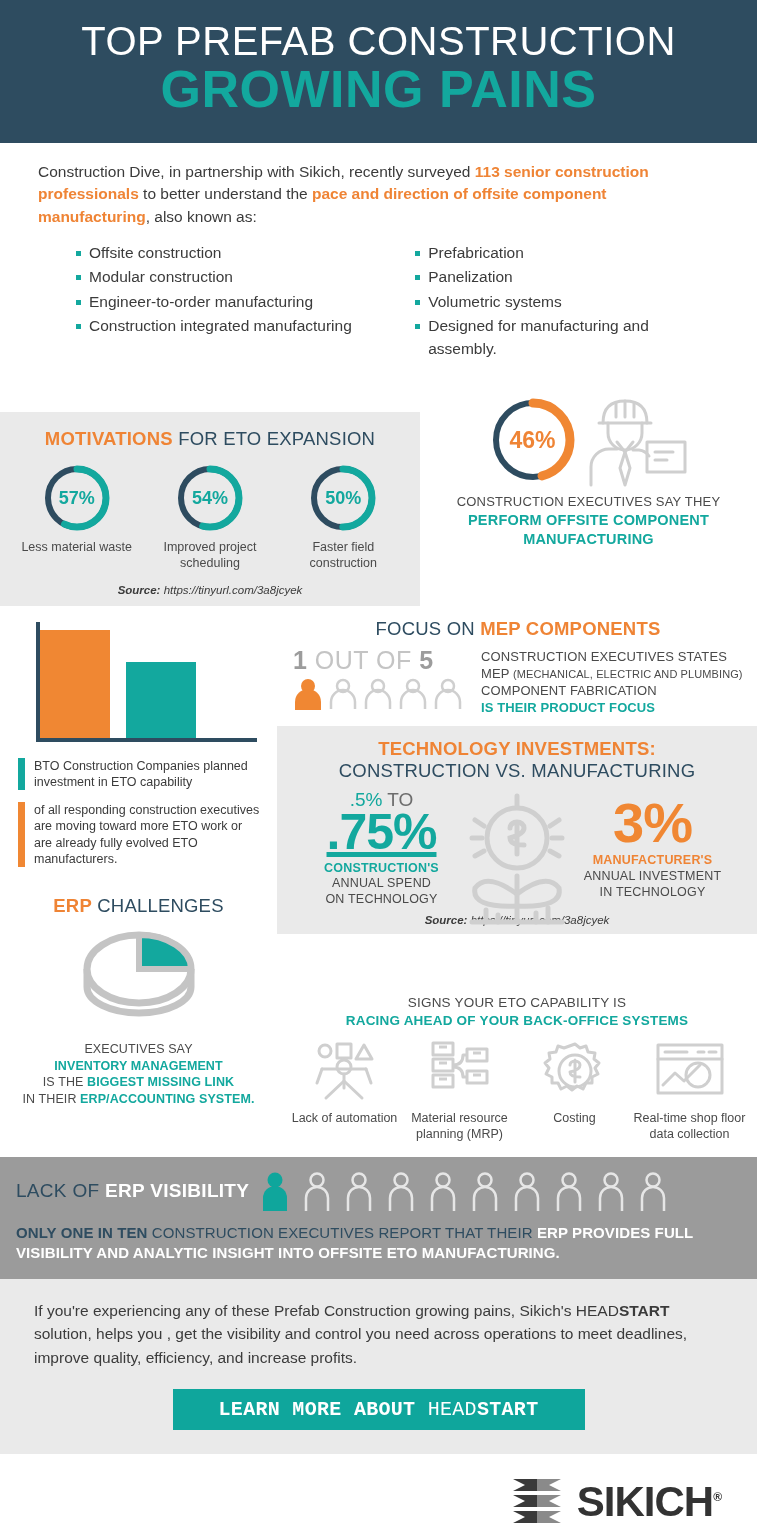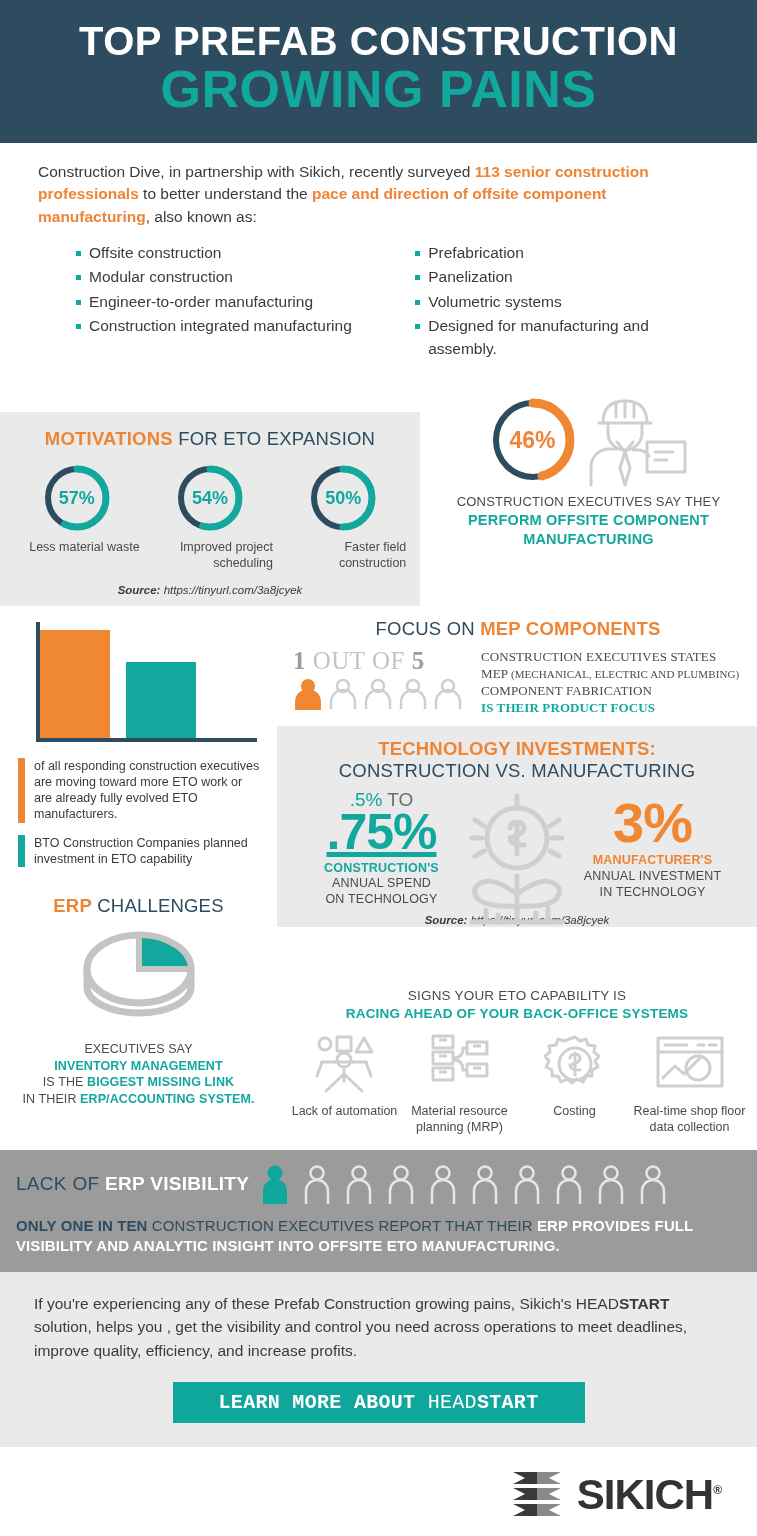--- a/index.html
+++ b/index.html
@@ -18,21 +18,21 @@
 
   
   .header {
     background: #2e4c60;
     padding: 20px 0 26px 0;
     text-align: center;
   }
   .header .line1 {
     color: #ffffff;
     font-size: 40px;
-    font-weight: 700;
+    font-weight: 400;
     letter-spacing: 0.5px;
     line-height: 1.05;
     white-space: nowrap;
   }
   .header .line2 {
     color: #13a89e;
     font-size: 52px;
     font-weight: 700;
     letter-spacing: 0.5px;
     line-height: 1.05;
@@ -87,21 +87,21 @@
   }
   .sec-title b { color: #ef8435; font-weight: 700; }
 
   
   .motiv { width: 420px; padding: 16px 10px 10px 10px; margin-top: 36px; }
   .donuts {
     display: flex;
     justify-content: space-around;
     margin-top: 12px;
   }
-  .donut-item { width: 126px; text-align: right; }
+  .donut-item { width: 126px; text-align: center; }
   .donut-wrap { position: relative; width: 72px; height: 72px; margin: 0 auto; }
   .donut-wrap svg { display: block; }
   .donut-val {
     position: absolute; inset: 0;
     display: flex; align-items: center; justify-content: center;
     font-size: 18px; font-weight: 700; color: #13a89e;
   }
   .donut-lab {
     margin-top: 6px;
     font-size: 12.5px;
@@ -161,34 +161,34 @@
     height: 4px; background: #2e4c60;
   }
   .legend-item { display: flex; gap: 9px; margin-top: 12px; }
   .legend-bar { width: 7px; flex: none; }
   .legend-bar.orange { background: #f08733; }
   .legend-bar.teal { background: #13a89e; }
   .legend-txt { font-size: 12.5px; line-height: 1.3; color: #3b3b3b; }
 
   
   .mep { width: 480px; background: #ffffff; padding: 12px 14px 10px 16px; }
-  .mep-body { display: flex; align-items: flex-start; gap: 12px; margin-top: 8px; font-family: Liberation Serif, serif; }
+  .mep-body { display: flex; align-items: flex-start; gap: 12px; margin-top: 8px; }
   .mep-left { width: 176px; }
   .oneoffive {
     font-size: 25px; color: #c4c4c4; letter-spacing: 0.5px;
     line-height: 1; white-space: nowrap;
   }
   .oneoffive b { color: #9c9c9c; font-weight: 700; }
   .people5 { display: flex; gap: 5px; margin-top: 5px; }
   .mep-right { font-size: 13px; color: #4a4a4a; line-height: 1.32; letter-spacing: .1px; }
   .mep-right .sm { font-size: 11px; }
   .mep-right .focus { color: #13a89e; font-weight: 700; font-size: 13px; }
 
   
-  .tech { width: 480px; background: #eaeaea; padding: 12px 14px 1px 14px; }
+  .tech { width: 480px; background: #eaeaea; padding: 12px 14px 8px 14px; }
   .tech-body {
     position: relative; display: flex; justify-content: space-between;
     align-items: flex-start; margin-top: 8px; padding: 0 8px;
   }
   .tech-side { width: 165px; text-align: center; position: relative; z-index: 2; }
   .small-top { font-size: 19px; font-weight: 700; color: #13a89e; line-height: 1; }
   .small-top span { color: #6d6d6d; font-weight: 400; }
   .big-teal { font-size: 50px; font-weight: 700; color: #13a89e; line-height: .95; letter-spacing: -1px; text-decoration: underline; }
   .big-orange { font-size: 56px; font-weight: 700; color: #f08733; line-height: .95; letter-spacing: -1px; margin-top: 6px;}
   .tech-cap { font-size: 12.5px; color: #4a4a4a; line-height: 1.26; margin-top: 4px; letter-spacing: .2px;}
@@ -362,26 +362,26 @@
           <div class="bars">
             <div class="bar orange" style="height:108px;">
               <span class="v">78%</span>
             </div>
             <div class="bar teal" style="height:76px;">
               <span class="v">55%</span>
             </div>
           </div>
         </div>
         <div class="legend-item">
+          <div class="legend-bar teal"></div>
+          <div class="legend-txt">BTO Construction Companies planned investment in ETO capability</div>
+        </div>
+        <div class="legend-item">
           <div class="legend-bar orange"></div>
           <div class="legend-txt">of all responding construction executives are moving toward more ETO work or are already fully evolved ETO manufacturers.</div>
-        </div>
-        <div class="legend-item">
-          <div class="legend-bar teal"></div>
-          <div class="legend-txt">BTO Construction Companies planned investment in ETO capability</div>
         </div>
       </div>
 
       <div class="erp">
         <div class="sec-title">
           <b>ERP</b><span> CHALLENGES</span>
         </div>
         <svg class="erp-pie" width="128" height="108" viewBox="0 0 128 108">
           <path d="M12 44 v18 a52 26 0 0 0 104 0 v-18" fill="none" stroke="#c4c4c4" stroke-width="7"></path>
           <ellipse cx="64" cy="44" rx="52" ry="34" fill="#ffffff" stroke="#c4c4c4" stroke-width="7"></ellipse>

